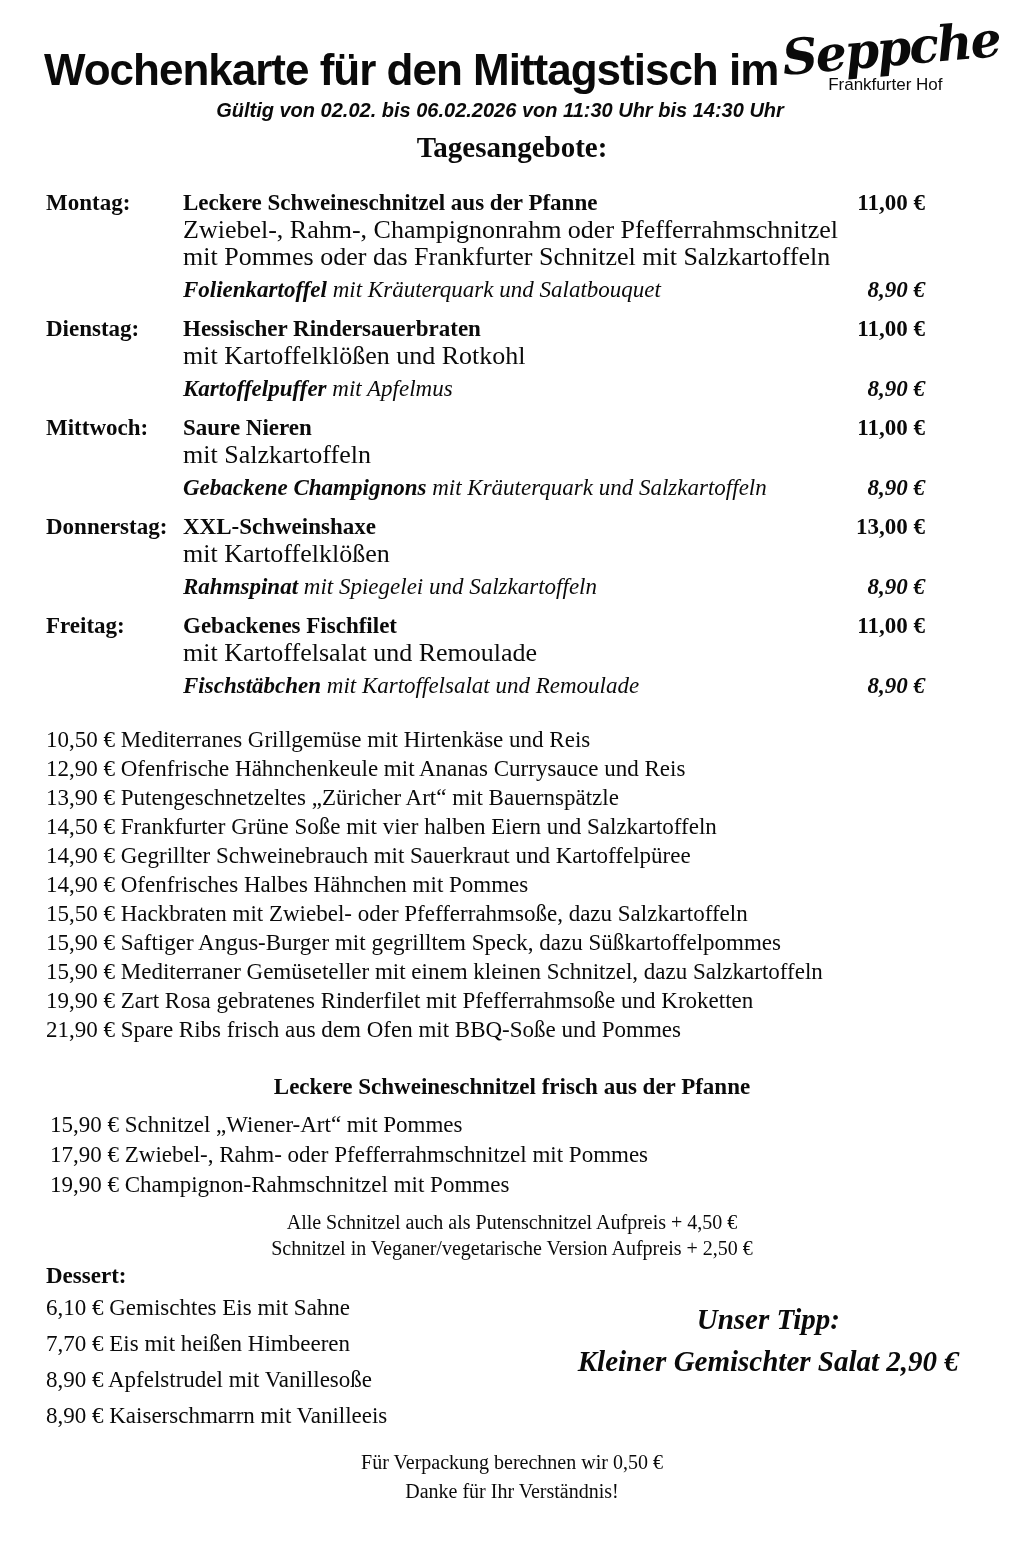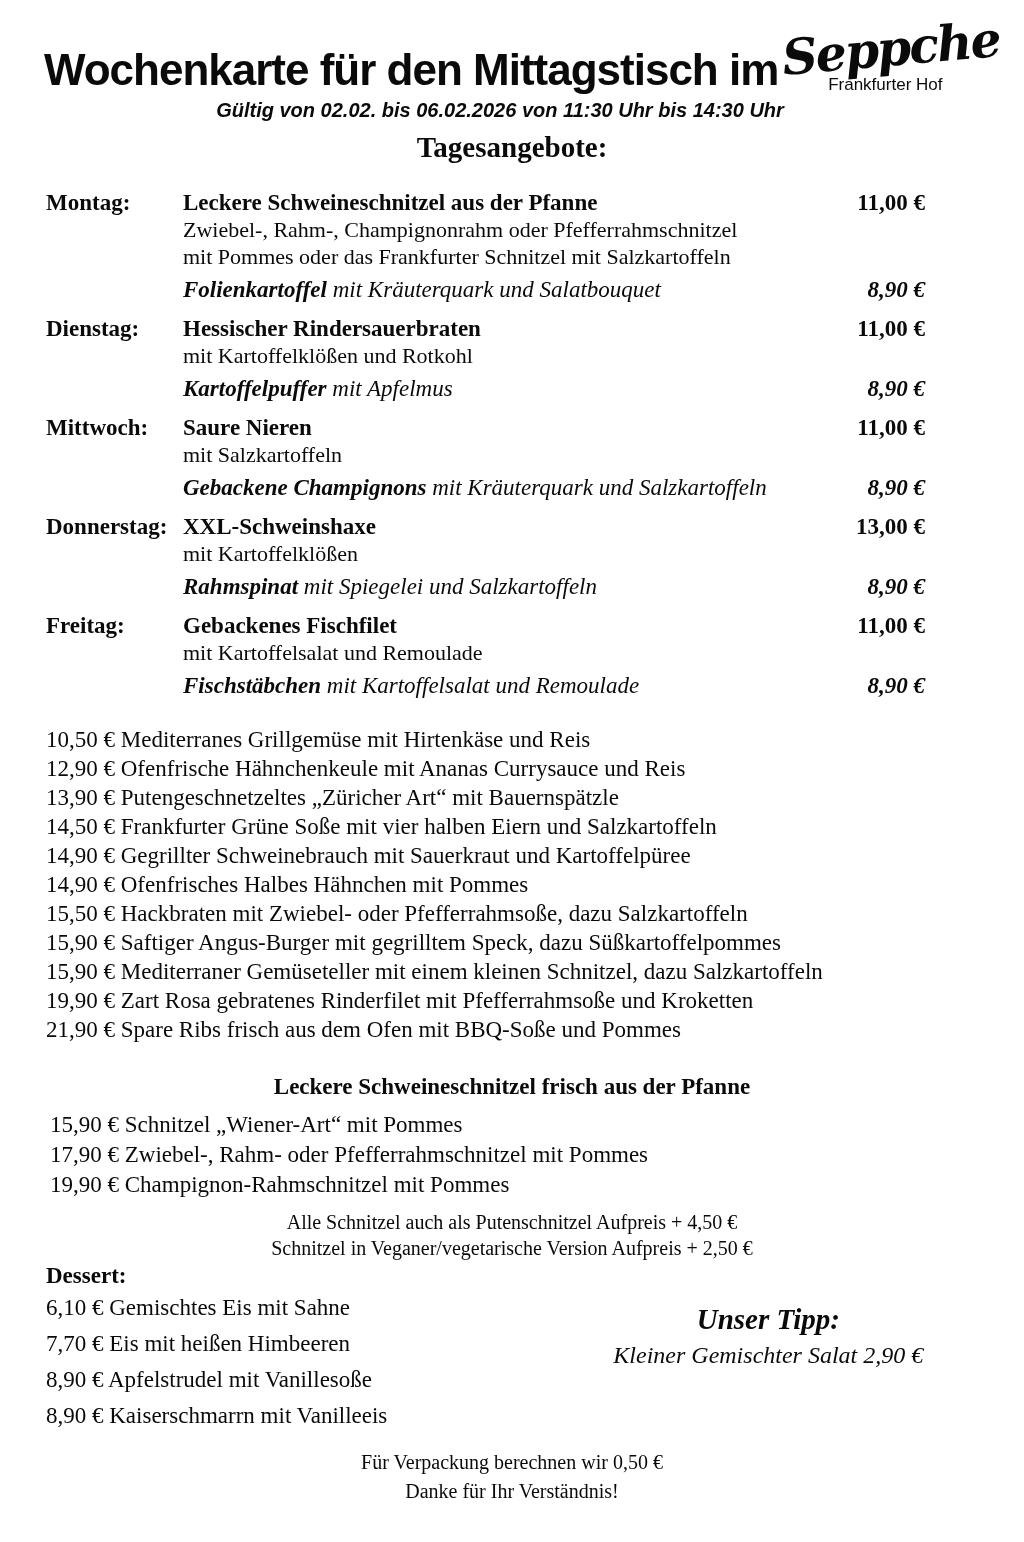--- a/index.html
+++ b/index.html
@@ -29,37 +29,37 @@
   .specials{padding:6px 99px 0 46px;}
   .day-block{display:flex;margin-top:12px;}
   .day-block:first-child{margin-top:20px;}
   .day-label{flex:none;width:137px;font-weight:bold;font-size:23px;line-height:27px;}
   .day-content{flex:1;min-width:0;}
   .dish-row{display:flex;align-items:baseline;}
   .dish-row.second{margin-top:6px;font-style:italic;}
   .dish-text{flex:1;font-size:23px;line-height:27px;}
   .dish-text .b{font-weight:bold;}
   .price{flex:none;font-weight:bold;font-size:23px;margin-left:14px;}
-  .desc{font-size:22px;line-height:27px;}
+  .desc{font-size:26px;line-height:27px;}
   
   .alacarte{padding:0 40px 0 46px;margin-top:26px;}
   .menu-line{font-size:23px;line-height:29px;}
   
   .schnitzel-heading{text-align:center;font-weight:bold;font-size:23px;margin-top:30px;line-height:1.1;}
   .schnitzel-list{padding:0 40px 0 50px;margin-top:11px;}
   .schnitzel-list .menu-line{line-height:30px;}
   .notes{text-align:center;font-size:20px;line-height:26px;margin-top:9px;}
   
   .bottom{display:flex;padding:0 46px;margin-top:0px;}
   .bottom-left{flex:none;width:55%;}
   .dessert-heading{font-weight:bold;font-size:23px;line-height:29px;}
   .dessert-line{font-size:23px;line-height:36px;}
   .bottom-right{flex:1;text-align:center;margin-top:40px;}
   .tip-title{font-weight:bold;font-style:italic;font-size:29px;line-height:36px;}
-  .tip-text{font-weight:normal;font-style:italic;font-size:24px;line-height:36px;white-space:nowrap;}
+  .tip-text{font-weight:bold;font-style:italic;font-size:29px;line-height:36px;margin-top:6px;white-space:nowrap;}
   
   .footer{text-align:center;font-size:20px;line-height:29px;margin-top:14px;}
 </style>
 </head>
 <body>
 
 <div class="page">
 
   <div class="header">
     <div class="title">Wochenkarte für den Mittagstisch im</div>

